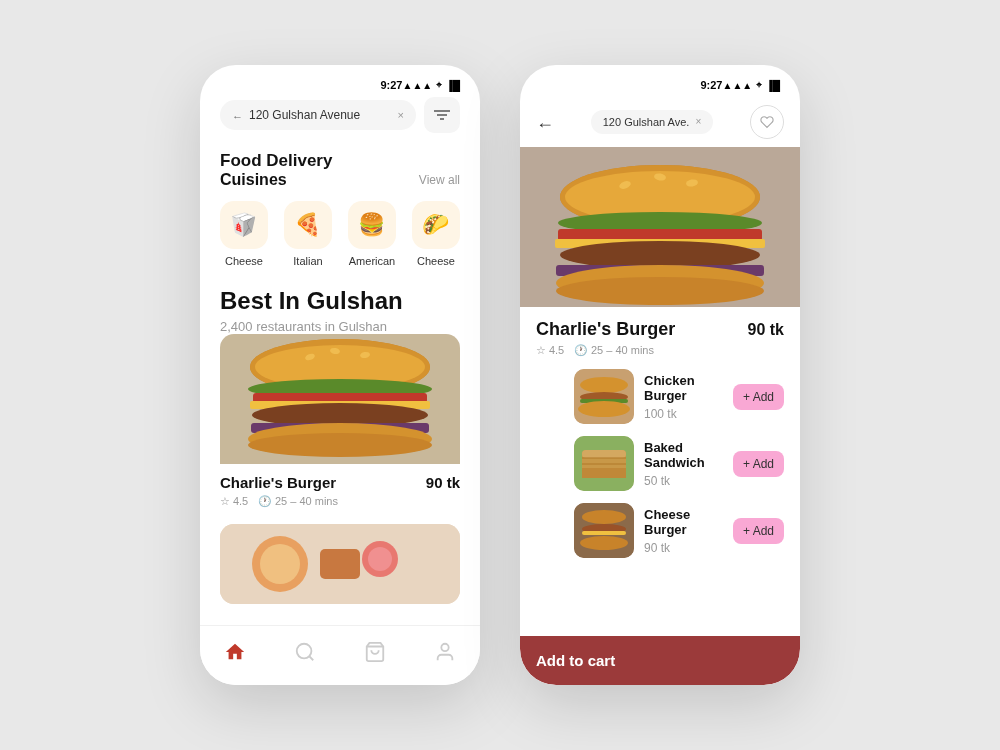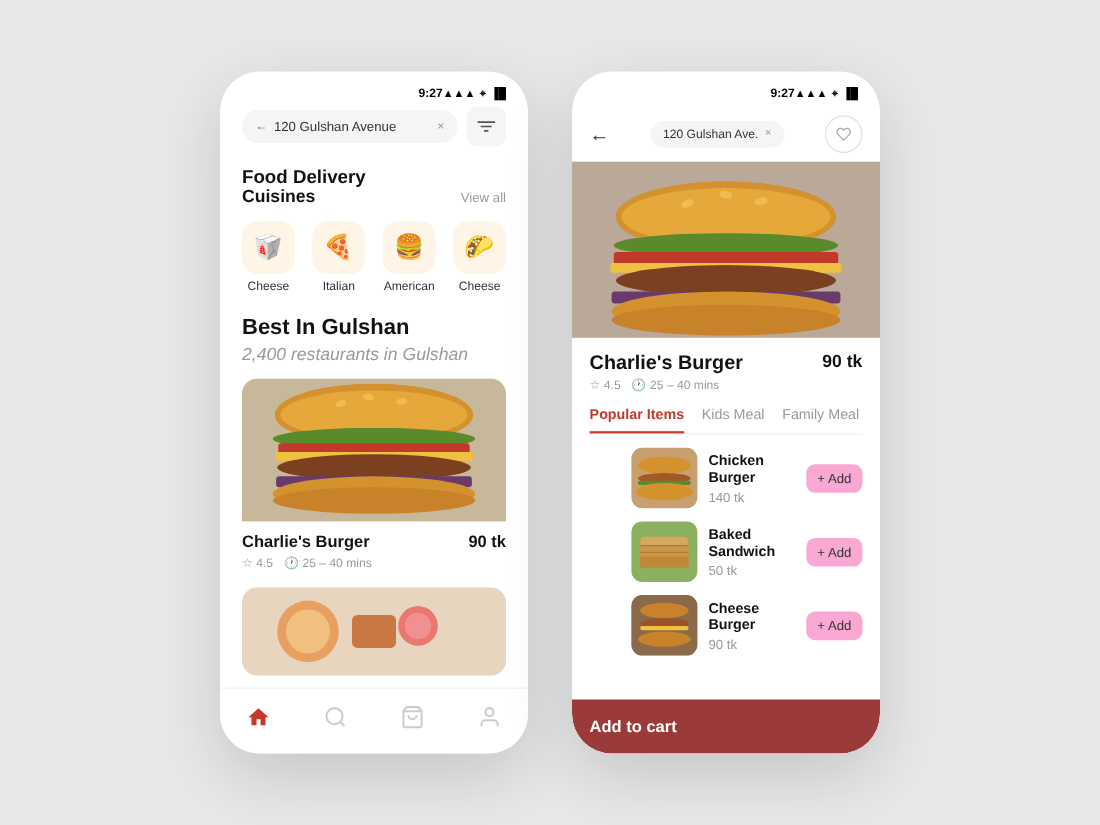--- a/index.html
+++ b/index.html
@@ -133,30 +133,28 @@
       align-items: center;
       justify-content: center;
       font-size: 22px;
     }
     .cuisine-label {
       font-size: 11px;
       color: #333;
       font-weight: 500;
     }
     .best-section-title {
-      font-size: 20px;
+      font-size: 24px;
       font-weight: 700;
       color: #111;
       margin-bottom: 4px;
     }
     .best-section-sub {
-      font-size: 16px;
-      color: #999;
-      margin-bottom: 12px;
-      font-style: italic;
+      font-size: 13px;
+      color: #999;
     }
     .restaurant-card {
       background: #fff;
       border-radius: 14px;
       overflow: hidden;
       margin-bottom: 12px;
     }
     .restaurant-img {
       width: 100%;
       height: 130px;
@@ -560,39 +558,34 @@
     <div class="right-content">
       <div class="right-name-row">
         <span class="right-restaurant-name">Charlie's Burger</span>
         <span class="right-price">90 tk</span>
       </div>
       <div class="right-meta">
         <span>☆ <span>4.5</span></span>
         <span>🕐 <span>25 – 40 mins</span></span>
       </div>
 
-      <div class="tabs-row">
-        <div class="tab-item active">Popular Items</div>
-        <div class="tab-item">Kids Meal</div>
-        <div class="tab-item">Family Meal</div>
-      </div>
 
       <div class="menu-item">
         <div class="menu-item-img">
           <svg width="60" height="55" viewBox="0 0 60 55">
             <rect width="60" height="55" fill="#c8a070" rx="10"></rect>
             <ellipse cx="30" cy="16" rx="24" ry="8" fill="#d4922e"></ellipse>
             <ellipse cx="30" cy="28" rx="24" ry="5" fill="#a05a28"></ellipse>
             <rect x="6" y="30" width="48" height="4" rx="2" fill="#5a8a2a"></rect>
             <ellipse cx="30" cy="40" rx="26" ry="8" fill="#d4922e"></ellipse>
           </svg>
         </div>
         <div class="menu-item-info">
           <div class="menu-item-name">Chicken Burger</div>
-          <div class="menu-item-price">140 tk</div>
+          <div class="menu-item-price">100 tk</div>
         </div>
         <div class="add-btn">+ Add</div>
       </div>
 
       <div class="menu-item">
         <div class="menu-item-img menu-item-img-2">
           <svg width="60" height="55" viewBox="0 0 60 55">
             <rect width="60" height="55" fill="#8ab060" rx="10"></rect>
             <rect x="8" y="14" width="44" height="28" rx="4" fill="#c89848"></rect>
             <rect x="8" y="14" width="44" height="8" rx="4" fill="#d4a860"></rect>

